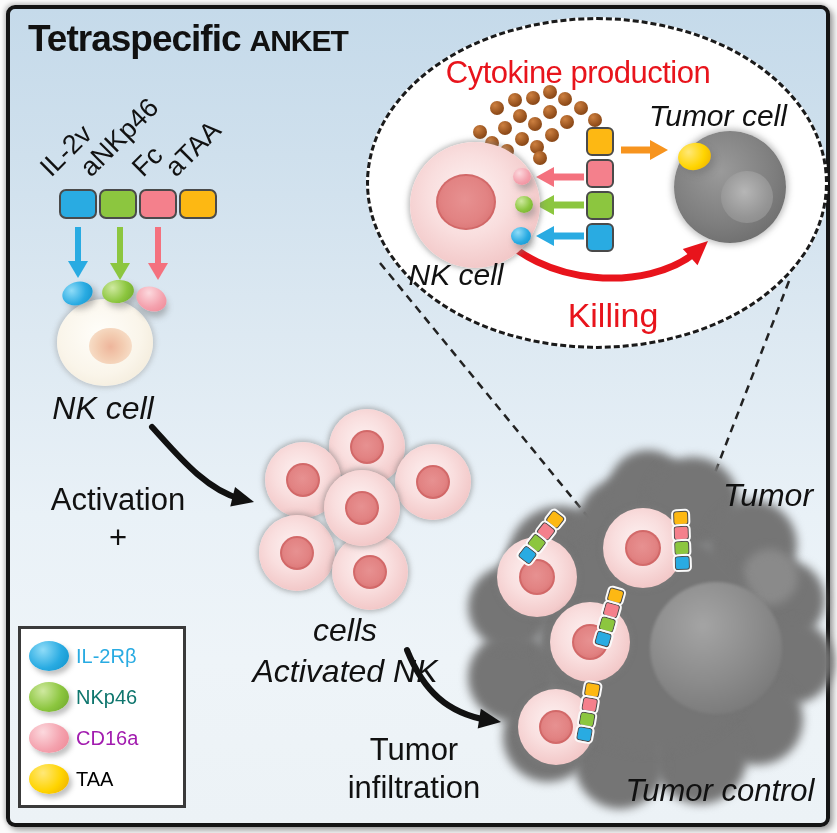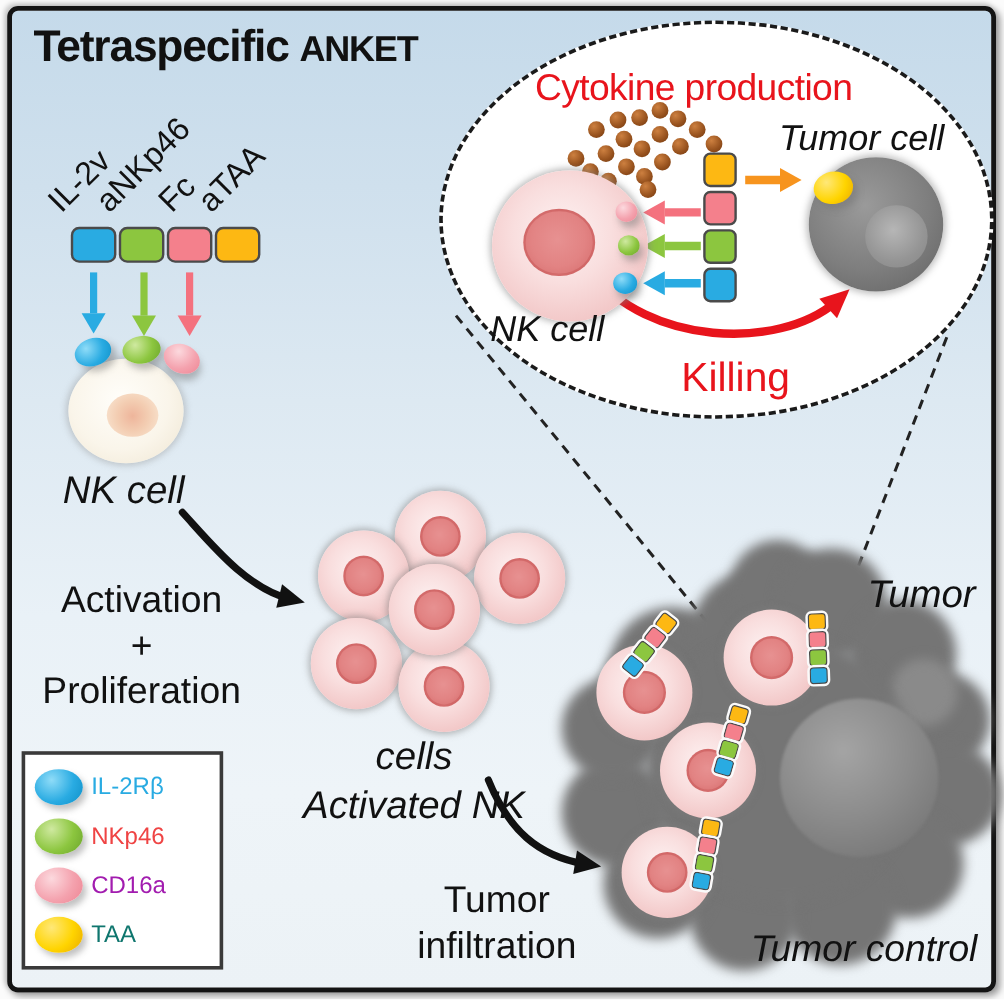--- a/index.html
+++ b/index.html
@@ -177,21 +177,20 @@
     </div>
     <div class="oval sw-blue" style="left:62px;top:282px;width:31px;height:23px;transform:rotate(-18deg);"></div>
     <div class="oval sw-green" style="left:102px;top:280px;width:32px;height:23px;transform:rotate(-8deg);"></div>
     <div class="oval sw-pink" style="left:136px;top:287px;width:31px;height:24px;transform:rotate(22deg);"></div>
   </div>
   <div class="abs z6 t ital ctr" style="left:103px;top:390px;font-size:32px;">NK cell</div>
 
   <div class="abs z6" style="left:18px;top:481px;width:200px;text-align:center;font-size:31px;line-height:38px;">
     <div>Activation</div>
     <div>+</div>
-    <div>Proliferation</div>
   </div>
 
   <div class="abs z5">
     <div class="cell pinkcell" style="left:329px;top:409px;width:76px;height:76px;">
         <div class="nuc"></div>
       </div>
     <div class="cell pinkcell" style="left:265px;top:442px;width:76px;height:76px;">
         <div class="nuc"></div>
       </div>
     <div class="cell pinkcell" style="left:395px;top:444px;width:76px;height:76px;">
@@ -312,24 +311,24 @@
   <div class="abs z6 t ital ctr" style="left:456px;top:258px;font-size:30px;">NK cell</div>
   <div class="abs z6 t red ctr" style="left:613px;top:296px;font-size:34px;">Killing</div>
 
   <div class="abs z5 legend">
     <div class="lrow">
       <span class="lsw sw-blue"></span>
       <span class="llab" style="color: rgb(41, 171, 226);">IL-2Rβ</span>
     </div>
     <div class="lrow">
       <span class="lsw sw-green"></span>
-      <span class="llab" style="color: #ef4444;">NKp46</span>
+      <span class="llab" style="color: #0f766e;">NKp46</span>
     </div>
     <div class="lrow">
       <span class="lsw sw-pink"></span>
       <span class="llab" style="color: #a21caf;">CD16a</span>
     </div>
     <div class="lrow">
       <span class="lsw sw-yellow"></span>
-      <span class="llab" style="color: #0f766e;">TAA</span>
+      <span class="llab" style="color: #000000;">TAA</span>
     </div>
   </div>
 </div>
 
 </body></html>

